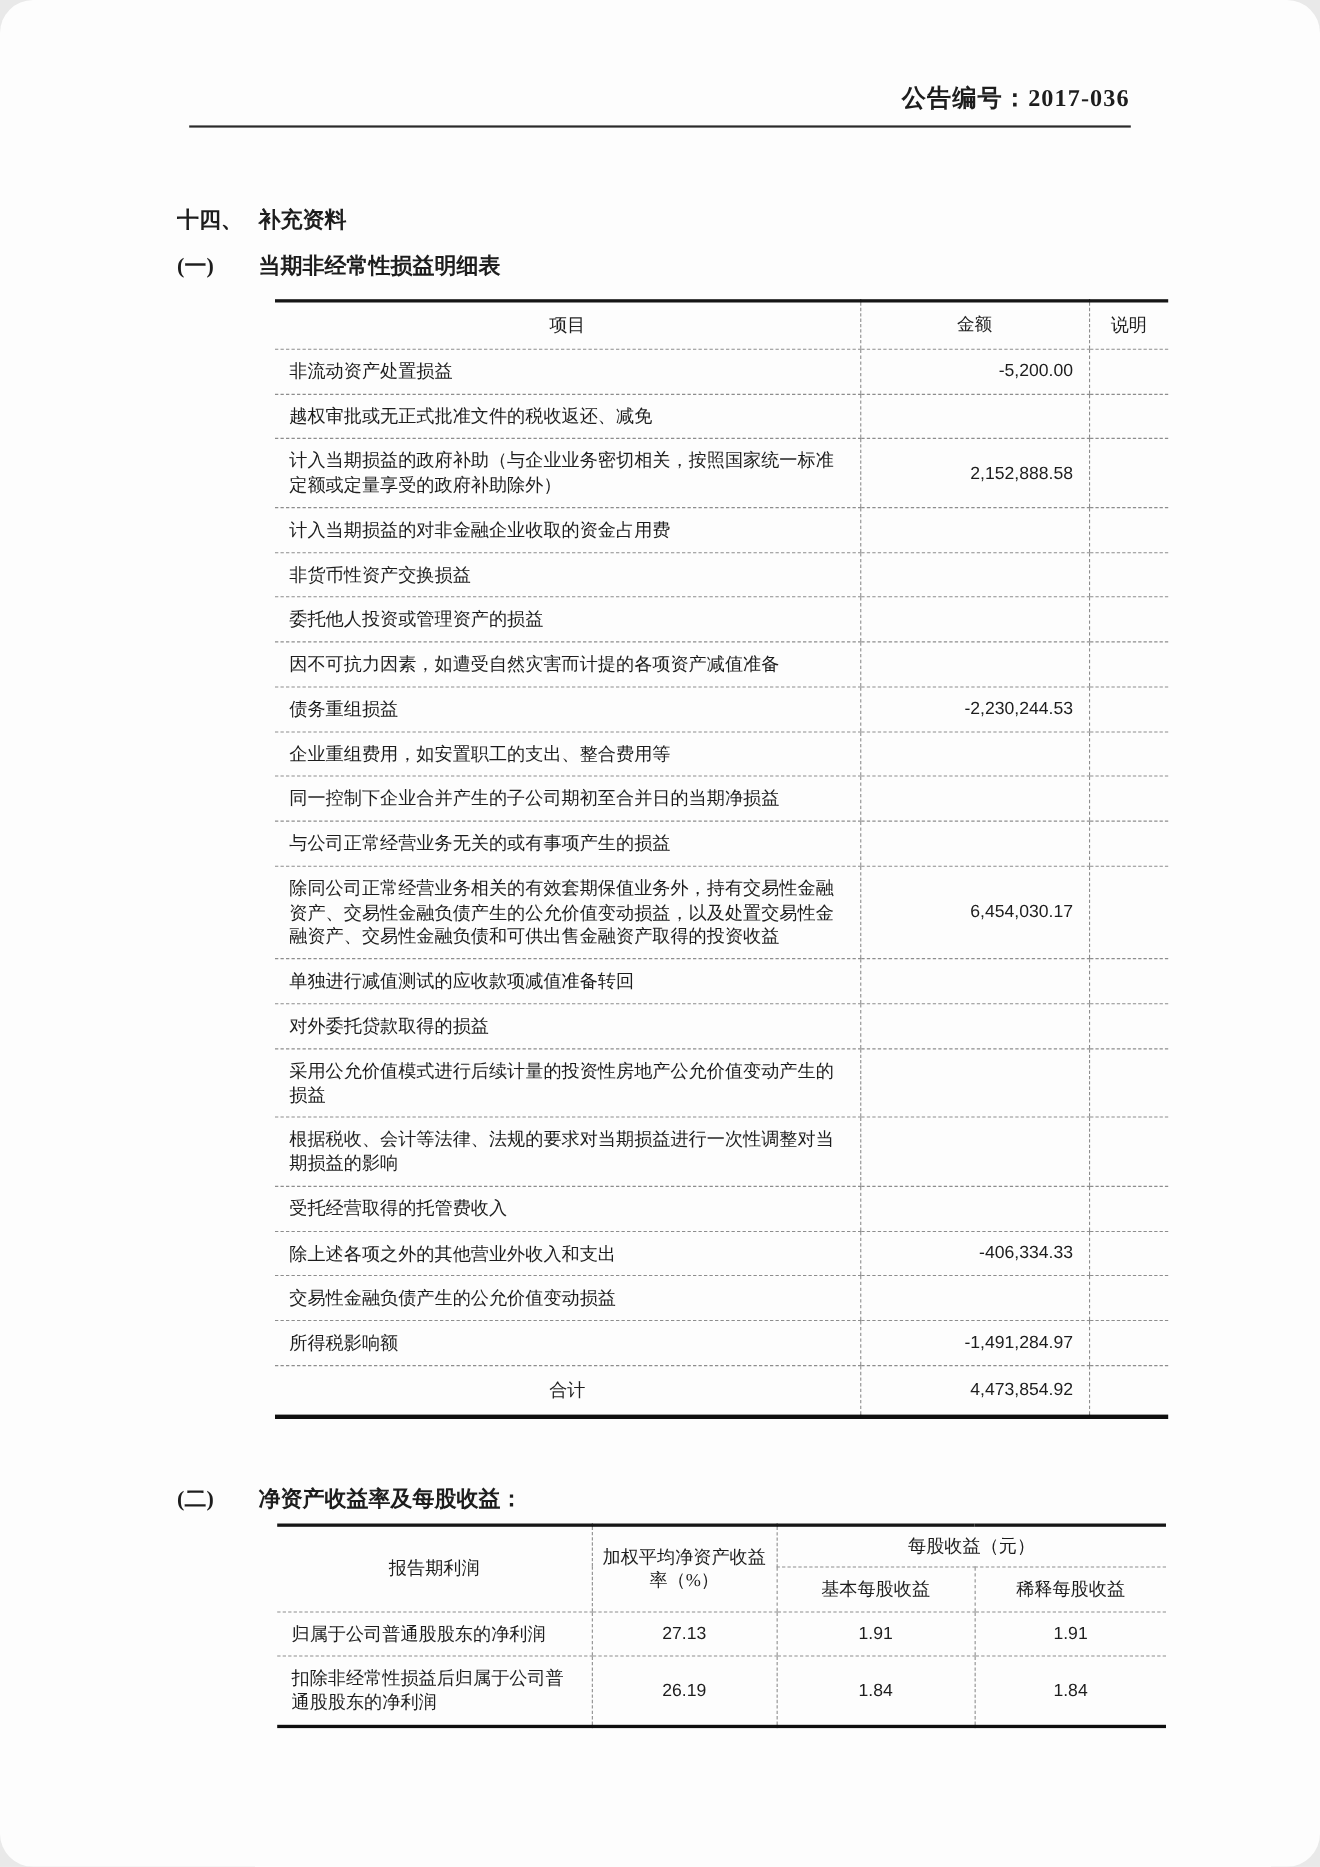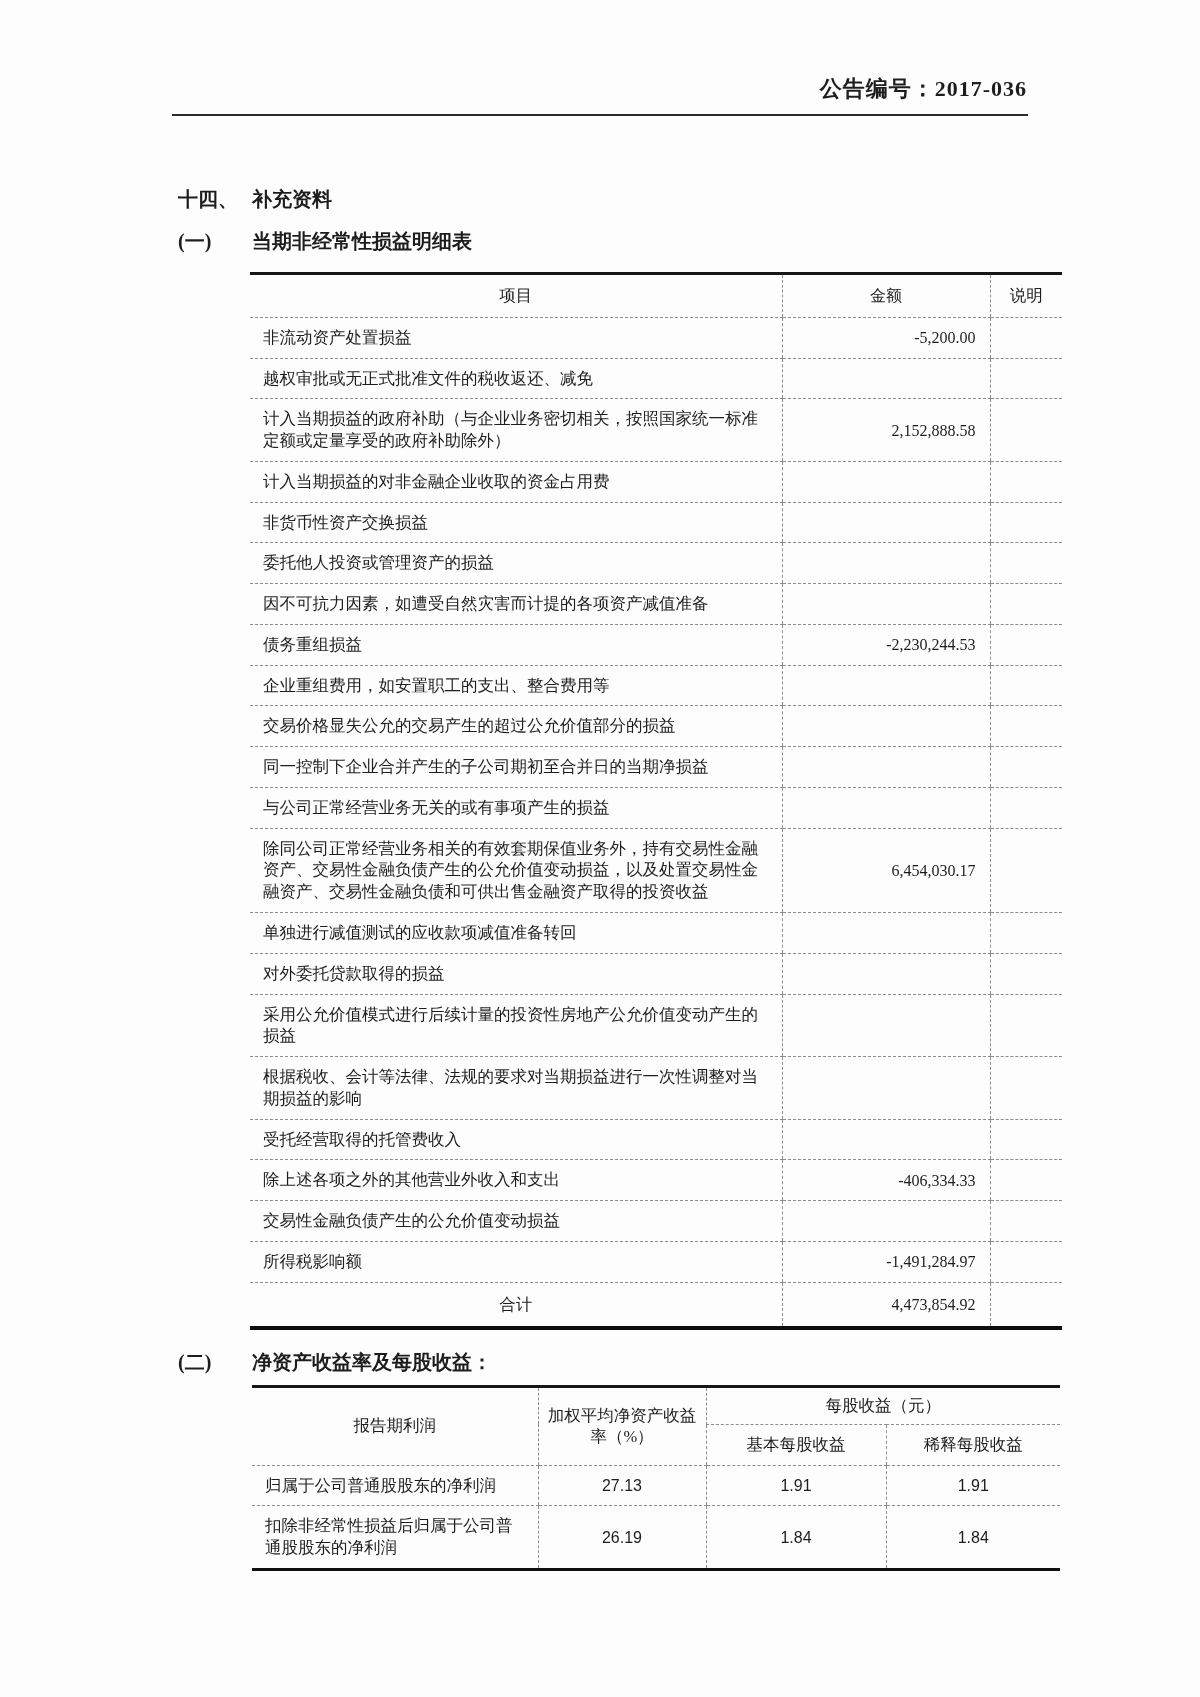--- a/index.html
+++ b/index.html
@@ -1,49 +1,50 @@
 <!DOCTYPE html>
 <html><head>
 <meta charset="utf-8">
 <style>
   html,body { margin:0; padding:0; background:#e9e9e9; }
   .doc {
     position:relative; width:1200px; height:1697px; margin:0 auto;
     background:#fdfdfd; color:#1d1d1d; overflow:hidden;
     font-family:"Liberation Serif","DejaVu Serif",serif;
+    border-radius:30px;
   }
   .doc-number {
     position:absolute; top:74px; left:172px; width:855px;
     text-align:right; font-size:22px; letter-spacing:1px; font-weight:bold;
   }
   .header-rule {
     position:absolute; top:114px; left:172px; width:856px; height:0;
     border-top:2px solid #2b2b2b;
   }
-  .sec { position:absolute; left:178px; display:flex; font-weight:bold; }
+  .sec { position:absolute; left:161px; display:flex; font-weight:bold; }
   .sec-num  { width:74px; flex:0 0 74px; }
   #sec-main { top:186px; font-size:20px; }
   #sub1 { top:228px; font-size:20px; }
   #sub2 { top:1349px; font-size:20px; }
 
   table { position:absolute; border-collapse:collapse; table-layout:fixed; }
   #table1 {
     top:272px; left:250px; width:812px;
     border-top:3px solid #161616; border-bottom:4px solid #0f0f0f;
   }
   #table2 {
     top:1385px; left:252px; width:808px;
     border-top:3px solid #161616; border-bottom:3px solid #0f0f0f;
   }
   td { font-size:16.5px; line-height:1.32; padding:9px 10px; vertical-align:middle;
        border-bottom:1px dashed #8d8d8d; word-break:break-all; }
   .hd { text-align:center; padding:10px 4px; }
   .c-amt, .c-note { border-left:1px dashed #8d8d8d; }
   .c-amt { text-align:right; padding-right:14px;
-           font-family:Liberation Serif, serif; font-size:16px; }
+           font-family:Liberation Sans, sans-serif; font-size:16px; }
   .c-item { text-align:left; padding-left:13px; }
   .total-row td { border-bottom:none; }
   .total-row .c-item { text-align:center; padding:11px 4px; }
 
   
   #table2 td { text-align:center; }
   #table2 .b-left { border-left:1px dashed #8d8d8d; }
   #table2 .t2-item { text-align:left; padding-left:13px; }
   #table2 .num { font-family:"Liberation Sans","DejaVu Sans",sans-serif; font-size:16px;text-align:center; }
   #table2 tbody tr:last-child td { border-bottom:none; }
@@ -117,25 +118,20 @@
           <td class="c-amt"></td>
           <td class="c-note"></td>
         </tr>
         <tr>
           <td class="c-item">债务重组损益</td>
           <td class="c-amt">-2,230,244.53</td>
           <td class="c-note"></td>
         </tr>
         <tr>
           <td class="c-item">企业重组费用，如安置职工的支出、整合费用等</td>
-          <td class="c-amt"></td>
-          <td class="c-note"></td>
-        </tr>
-        <tr>
-          <td class="c-item">交易价格显失公允的交易产生的超过公允价值部分的损益</td>
           <td class="c-amt"></td>
           <td class="c-note"></td>
         </tr>
         <tr>
           <td class="c-item">同一控制下企业合并产生的子公司期初至合并日的当期净损益</td>
           <td class="c-amt"></td>
           <td class="c-note"></td>
         </tr>
         <tr>
           <td class="c-item">与公司正常经营业务无关的或有事项产生的损益</td>

